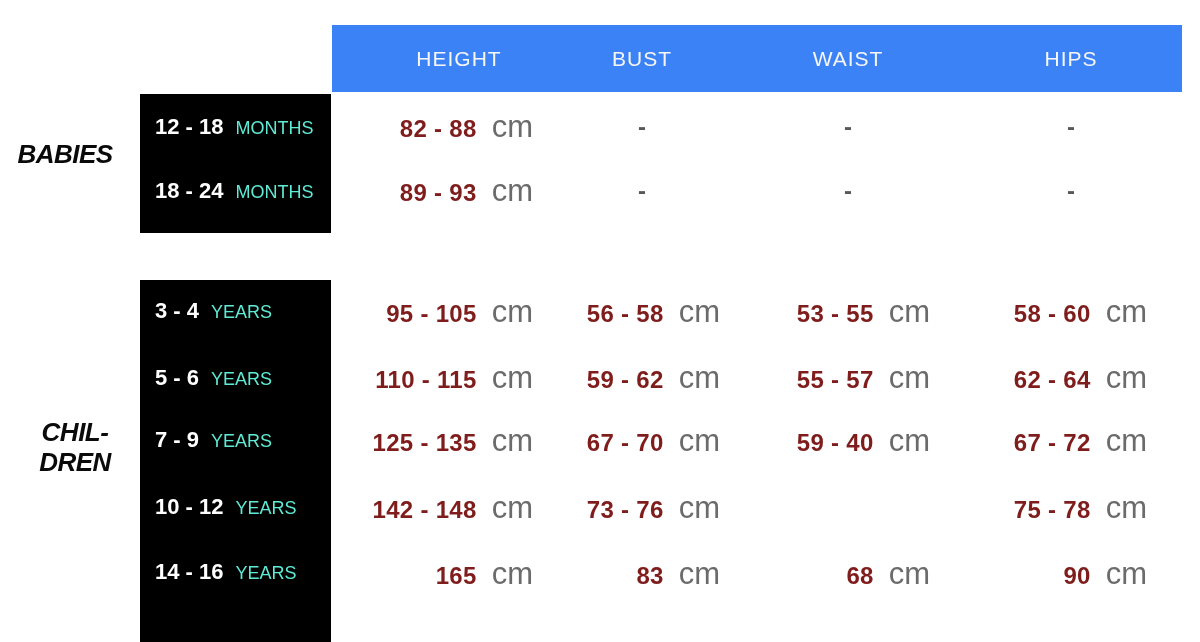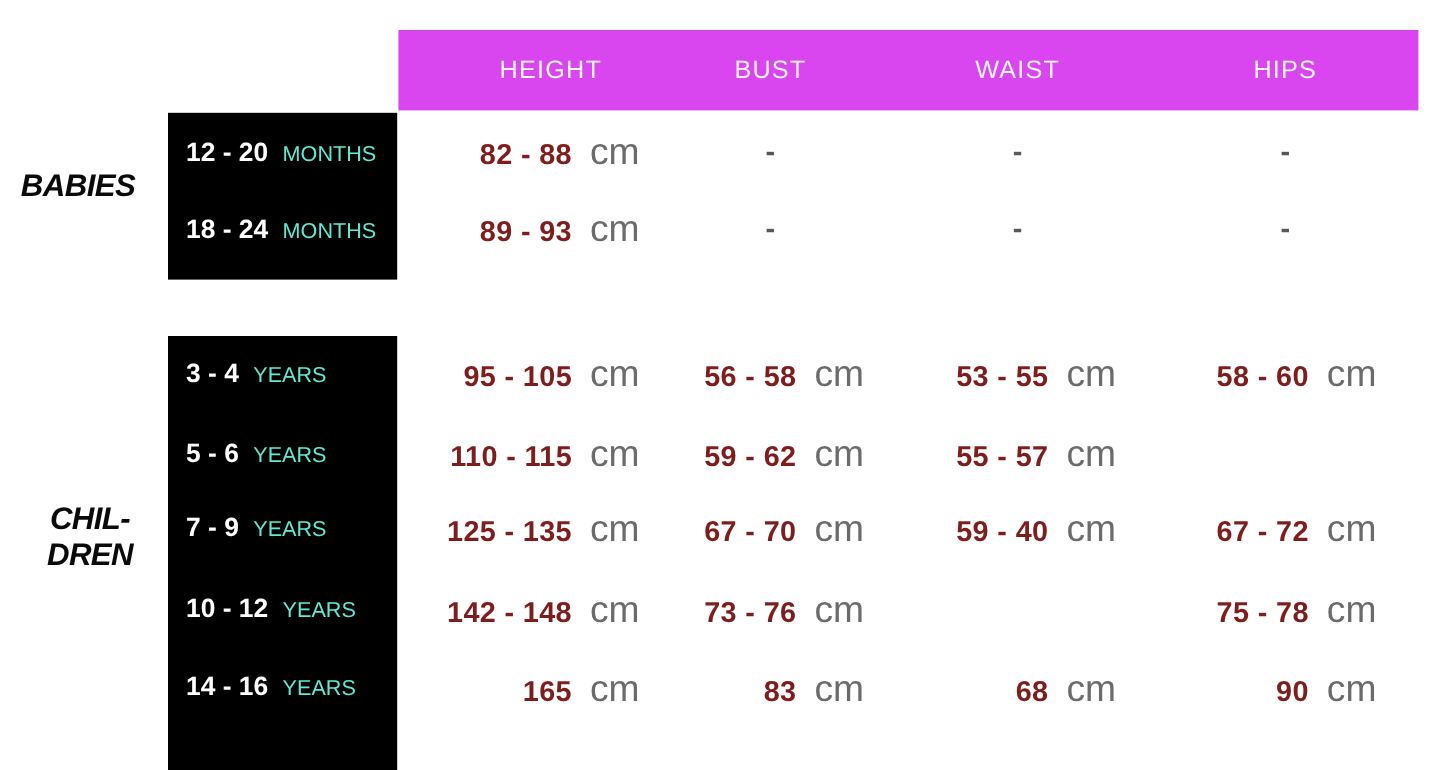--- a/index.html
+++ b/index.html
@@ -1,21 +1,21 @@
 <!DOCTYPE html>
 <html><head>
 <meta charset="utf-8">
 <style>
   html,body{margin:0;padding:0;background:#ffffff;}
   .stage{
     position:relative;width:1200px;height:642px;background:#ffffff;overflow:hidden;
     font-family:"Liberation Sans","DejaVu Sans",sans-serif;
   }
   
-  .header-bar{position:absolute;left:332px;top:25px;width:850px;height:67px;background:#d946ef;}
+  .header-bar{position:absolute;left:332px;top:25px;width:850px;height:67px;background:#3b82f6;}
   .col-h{
     position:absolute;top:50%;transform:translate(-50%,-50%);
     color:#f6f6f6;font-size:21px;letter-spacing:1px;font-weight:400;white-space:nowrap;
   }
   .ch0{left:127px}.ch1{left:310px}.ch2{left:516px}.ch3{left:739px}
   
   .group-label{
     position:absolute;color:#0a0a0a;font-weight:bold;font-style:italic;
     font-size:26px;letter-spacing:-0.5px;line-height:30px;text-align:center;
   }
@@ -56,21 +56,21 @@
   </div>
 
   <div class="group-label children-label">
     <div>CHIL-</div>
     <div>DREN</div>
   </div>
   <div class="group-label babies-label">BABIES</div>
 
   <div class="black-box babies-box">
     <div class="age-row br0">
-      <span class="age-num">12 - 20</span><span class="age-unit">MONTHS</span>
+      <span class="age-num">12 - 18</span><span class="age-unit">MONTHS</span>
     </div>
     <div class="age-row br1">
       <span class="age-num">18 - 24</span><span class="age-unit">MONTHS</span>
     </div>
   </div>
 
   <div class="black-box children-box">
     <div class="age-row cr0">
       <span class="age-num">3 - 4</span><span class="age-unit">YEARS</span>
     </div>
@@ -117,20 +117,23 @@
 
   <div class="cell col-height c1">
     <span class="val">110 - 115</span><span class="unit-cm">cm</span>
   </div>
   <div class="cell col-bust c1">
     <span class="val">59 - 62</span><span class="unit-cm">cm</span>
   </div>
   <div class="cell col-waist c1">
     <span class="val">55 - 57</span><span class="unit-cm">cm</span>
   </div>
+  <div class="cell col-hips c1">
+    <span class="val">62 - 64</span><span class="unit-cm">cm</span>
+  </div>
 
   <div class="cell col-height c2">
     <span class="val">125 - 135</span><span class="unit-cm">cm</span>
   </div>
   <div class="cell col-bust c2">
     <span class="val">67 - 70</span><span class="unit-cm">cm</span>
   </div>
   <div class="cell col-waist c2">
     <span class="val">59 - 40</span><span class="unit-cm">cm</span>
   </div>

